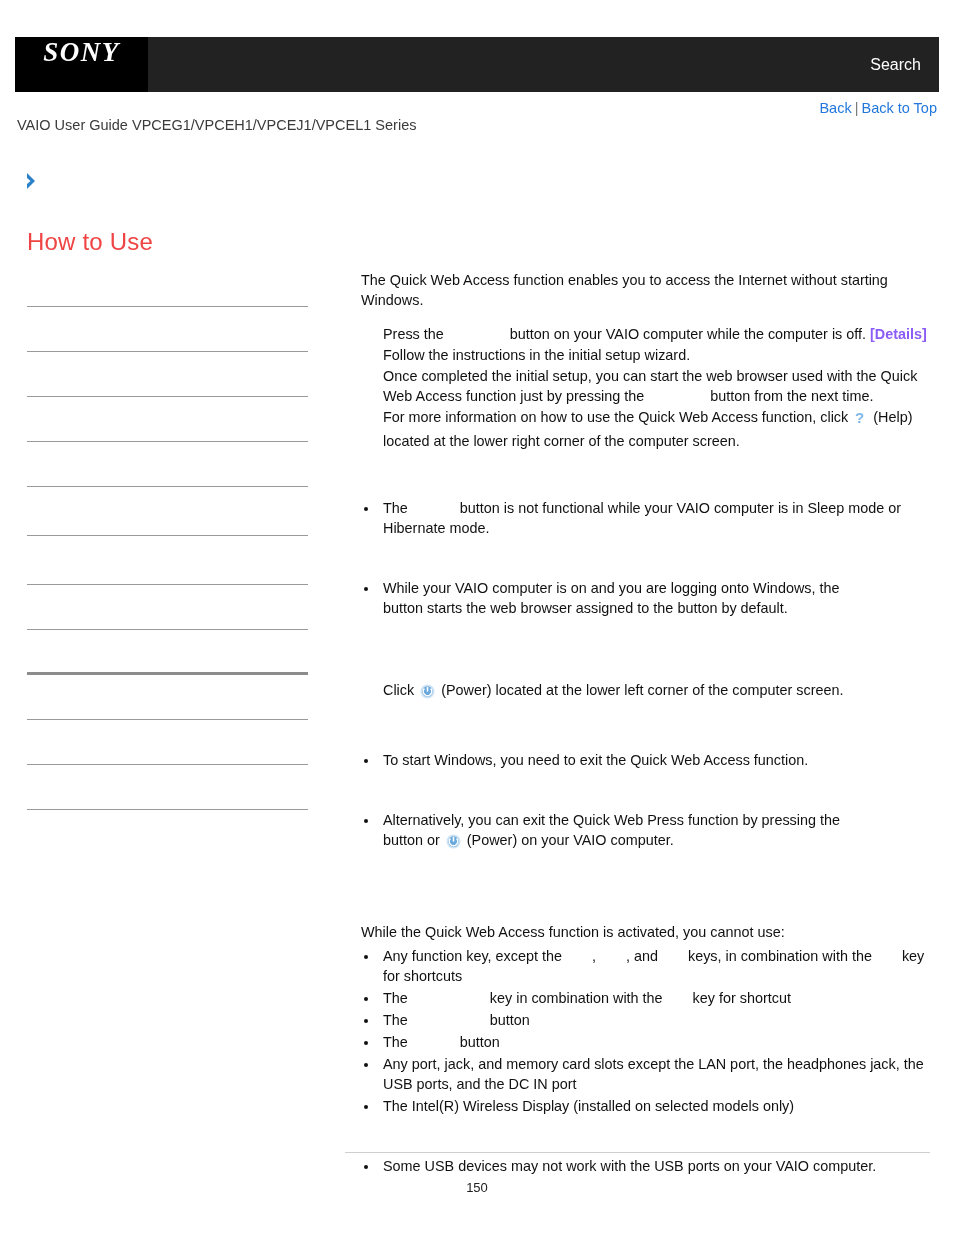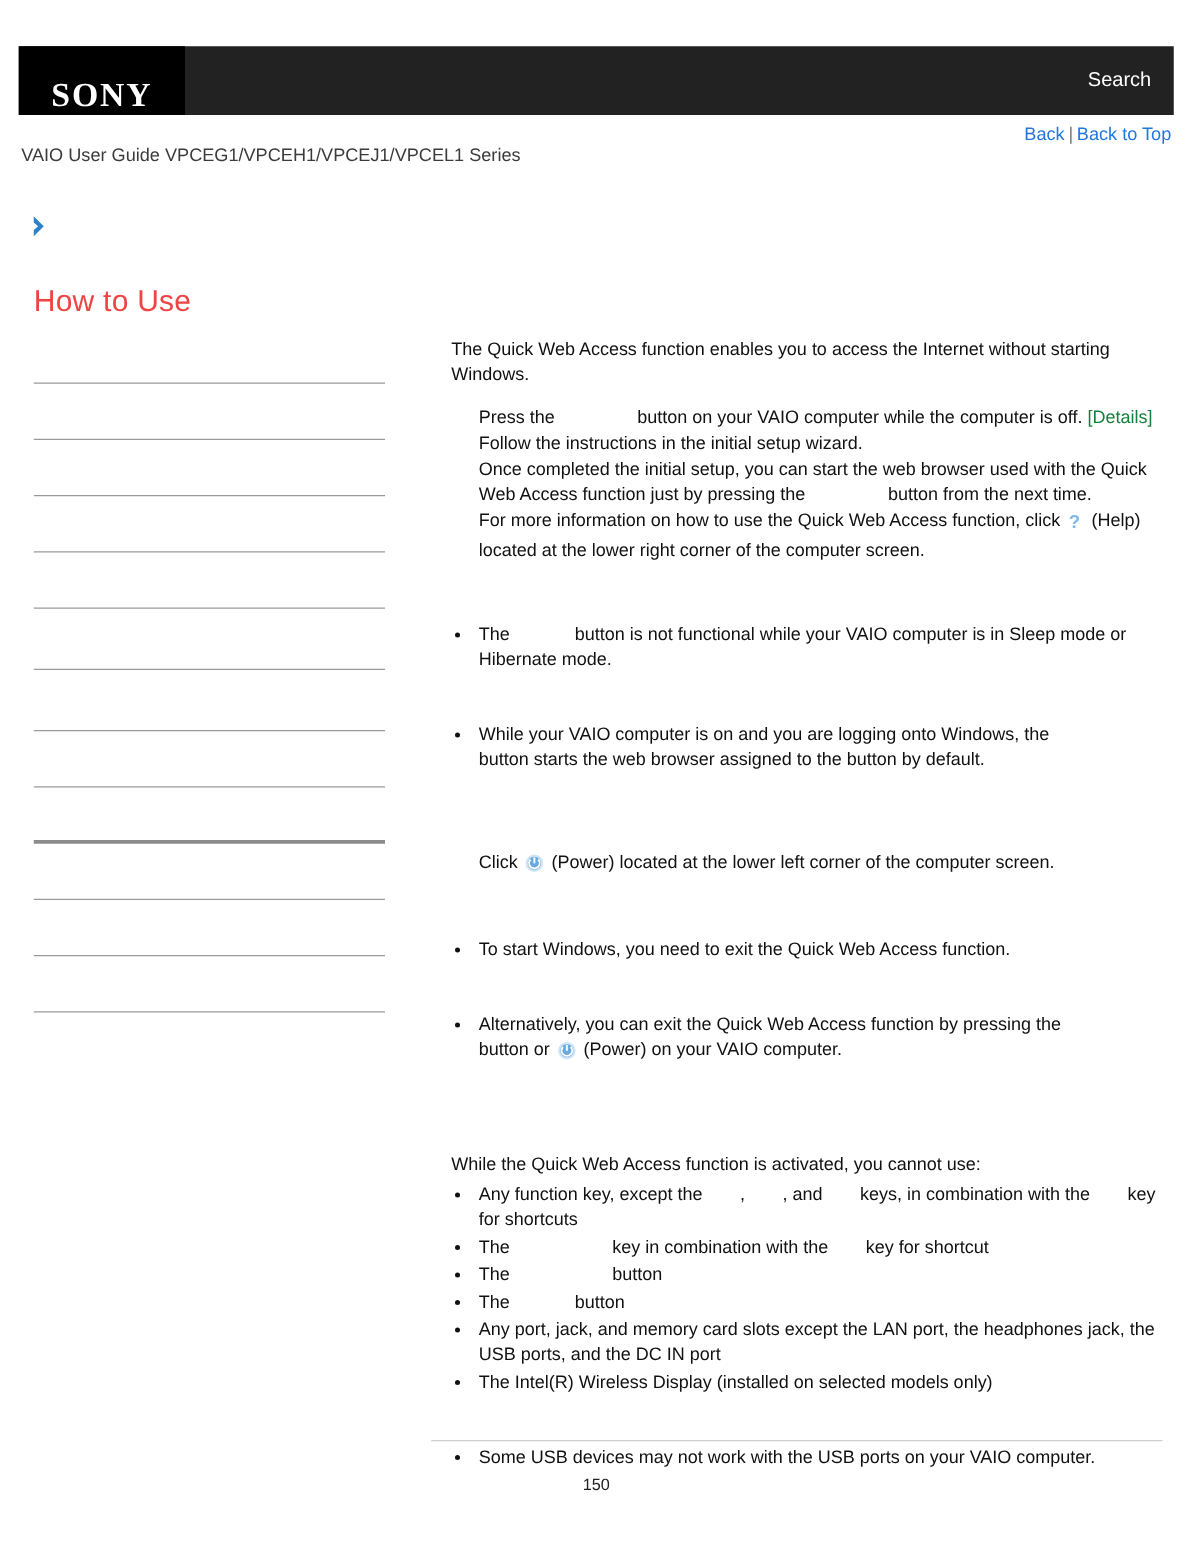--- a/index.html
+++ b/index.html
@@ -22,22 +22,23 @@
     left: 15px; top: 37px;
     width: 924px; height: 55px;
     background: #222222;
   }
   .logo-box {
     position: absolute;
     left: 0; top: 0;
     width: 133px; height: 55px;
     background: #000000;
     display: flex;
-    align-items: flex-end;
+    align-items: flex-start;
     justify-content: center;
+    font-style: italic;
   }
   .logo-text {
     color: #ffffff;
     font-family: "Liberation Serif", serif;
     font-weight: bold;
     font-size: 27px;
     letter-spacing: 1.5px;
   }
   .search-link {
     position: absolute;
@@ -155,21 +156,21 @@
   }
   .note-list li::marker { font-size: 13px; }
 
   .spacer-xl { height: 42px; }
   .spacer-l { height: 32px; }
 
   .indent-block {
     padding-left: 38px;
   }
 
-  .details-link { color: #15803d; text-decoration: none; }
+  .details-link { color: #8b5cf6; text-decoration: none; font-weight: bold; }
 
   .help-icon, .power-icon {
     display: inline-block;
     vertical-align: -4px;
     margin: 0 2px;
   }
 
   .hr-rule {
     position: absolute;
     left: 345px;
@@ -323,21 +324,21 @@
   <ul class="note-list">
     <li>
       <span>To start Windows, you need to exit the Quick Web Access function.</span>
     </li>
   </ul>
 
   <div class="spacer-l"></div>
 
   <ul class="note-list">
     <li>
-      <span>Alternatively, you can exit the Quick Web Access function by pressing the</span>
+      <span>Alternatively, you can exit the Quick Web Press function by pressing the</span>
       <span class="missing-inline m"></span>
       <span>button or</span>
       <span class="power-icon">
         <svg width="15" height="15" viewBox="0 0 15 15" xmlns="http://www.w3.org/2000/svg">
           <circle cx="7.5" cy="7.5" r="7" fill="#cfe4f5"></circle>
           <circle cx="7.5" cy="7.5" r="5.2" fill="#6aa9dd"></circle>
           <rect x="6.7" y="2.8" width="1.6" height="5" rx="0.8" fill="#ffffff"></rect>
           <path d="M4.4 4.6 A4.2 4.2 0 1 0 10.6 4.6" fill="none" stroke="#ffffff" stroke-width="1.5"></path>
         </svg>
       </span>

